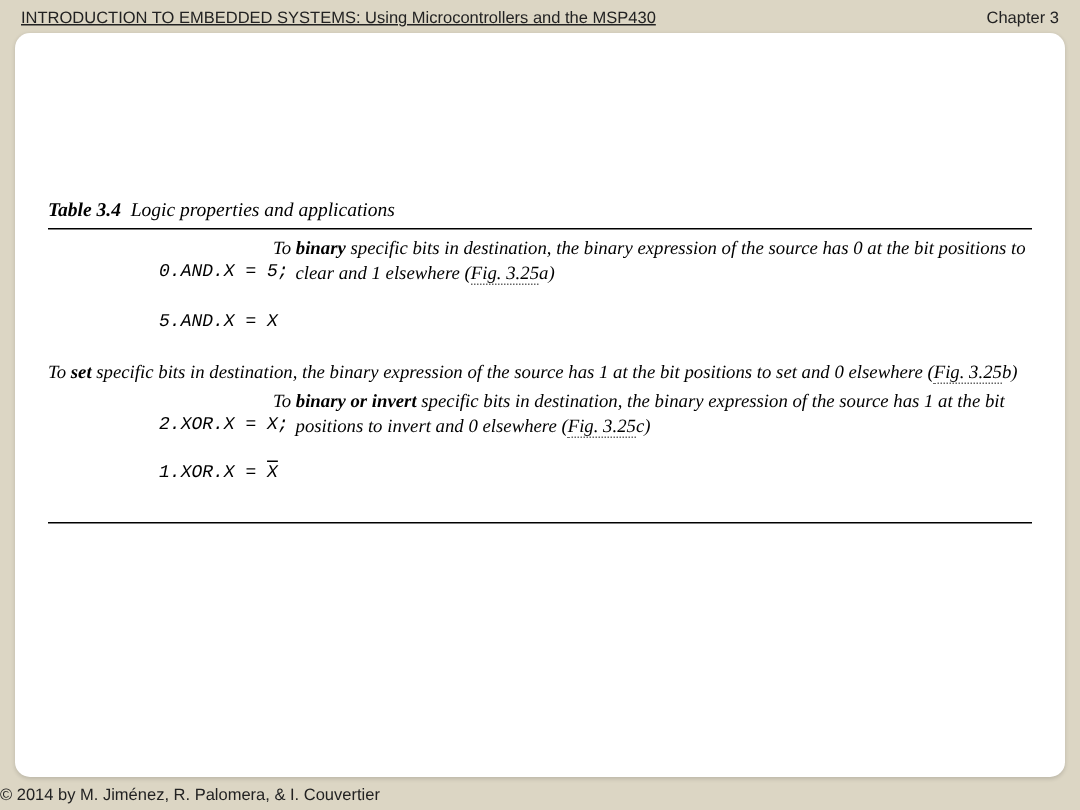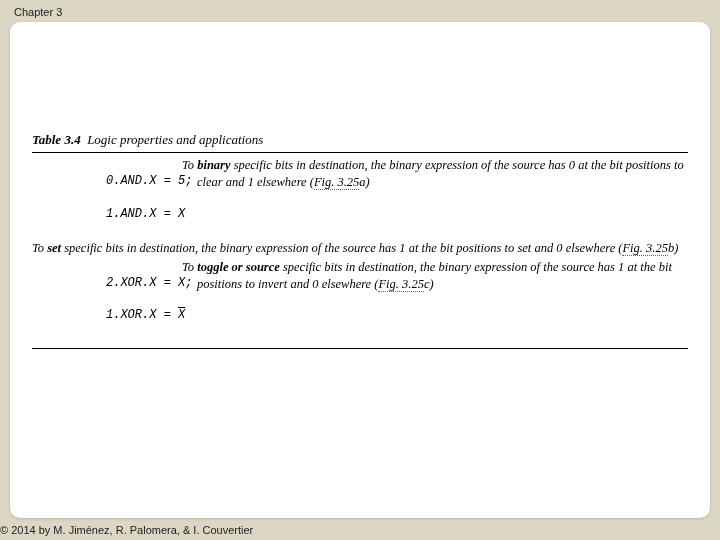--- a/index.html
+++ b/index.html
@@ -75,57 +75,58 @@
   .xbar {
     text-decoration: overline;
     display: inline-block;
   }
   .figref { border-bottom: 1px dotted rgba(0,0,0,0.6); margin-top: 22px; }
 </style>
 </head>
 <body>
 
 <div class="header">
+  <span class="header-left">INTRODUCTION TO EMBEDDED SYSTEMS: Using Microcontrollers and the MSP430</span>
   <span>Chapter 3</span>
 </div>
 
 <div class="page">
   <div class="table-wrap">
 
     <div class="table-caption">
       <b>Table 3.4</b>
       &nbsp;<span>Logic properties and applications</span>
     </div>
     <div class="rule"></div>
 
     <div class="tbody">
 
       <div class="row">
         <div class="col-expr">
           <span>0.AND.X = 5;</span><br>
-          <span>1.AND.X = X</span>
+          <span>5.AND.X = X</span>
         </div>
         <div class="col-desc">
           <span>To </span><span class="kw">binary</span><span> specific bits in destination, the binary expression of the source has 0 at the bit positions to clear and 1 elsewhere (</span><span class="figref">Fig. 3.25</span><span>a)</span>
         </div>
       </div>
 
       <div class="row">
         <div class="col-desc">
           <span>To </span><span class="kw">set</span><span> specific bits in destination, the binary expression of the source has 1 at the bit positions to set and 0 elsewhere (</span><span class="figref">Fig. 3.25</span><span>b)</span>
         </div>
       </div>
 
       <div class="row">
         <div class="col-expr">
           <span>2.XOR.X = X;</span><br>
           <span>1.XOR.X = </span><span class="xbar">X</span>
         </div>
         <div class="col-desc">
-          <span>To </span><span class="kw">toggle or source</span><span> specific bits in destination, the binary expression of the source has 1 at the bit positions to invert and 0 elsewhere (</span><span class="figref">Fig. 3.25</span><span>c)</span>
+          <span>To </span><span class="kw">binary or invert</span><span> specific bits in destination, the binary expression of the source has 1 at the bit positions to invert and 0 elsewhere (</span><span class="figref">Fig. 3.25</span><span>c)</span>
         </div>
       </div>
 
     </div>
     <div class="rule"></div>
 
   </div>
 </div>
 
 <div class="footer">

